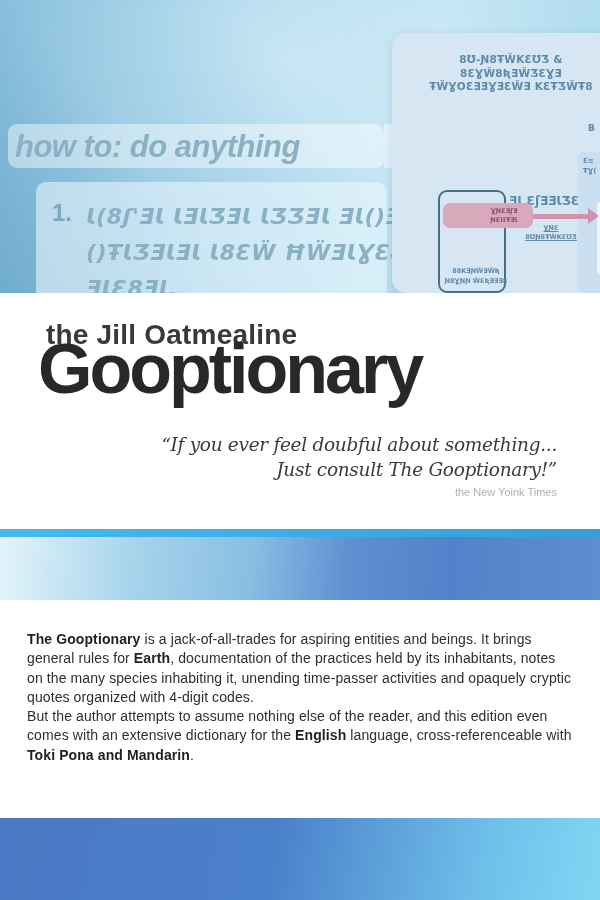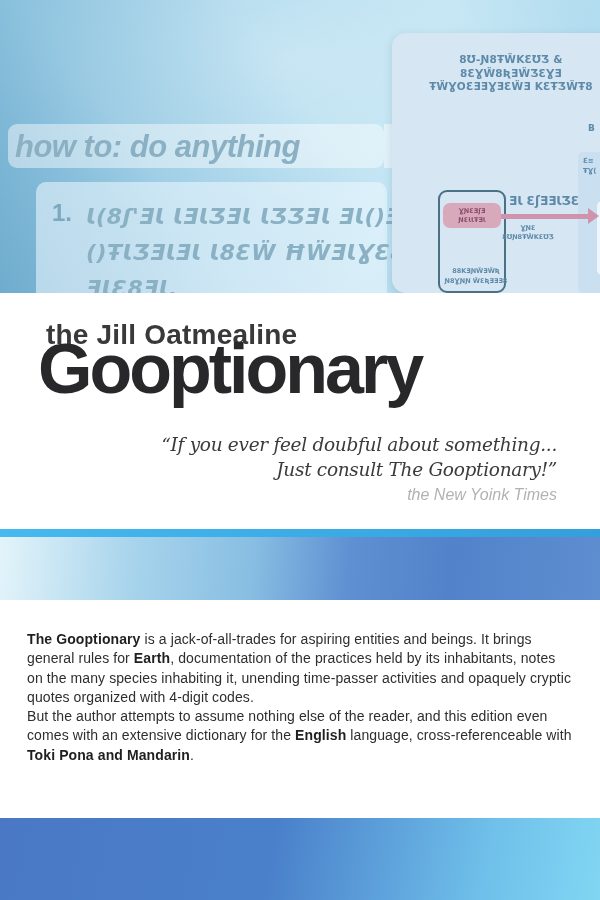--- a/index.html
+++ b/index.html
@@ -65,47 +65,47 @@
     font-weight:700;font-size:7px;line-height:10px;color:var(--slate);
   }
   .flow-box{
     position:absolute;left:46px;top:157px;width:68px;height:103px;
     border:2.5px solid var(--box_border);border-radius:9px;box-sizing:border-box;
   }
   .pink-node{
     position:absolute;left:51px;top:170px;width:58px;height:25px;z-index:4;
     background:var(--pink);border-radius:7px;
     display:flex;flex-direction:column;justify-content:center;text-align:center;
-    font-weight:700;font-size:6.5px;line-height:8.5px;color:var(--pink_text);
+    font-weight:700;font-size:6.5px;line-height:8.5px;color:var(--pink_text);padding-left:32px;
   }
   .arrow-line{position:absolute;left:106px;top:181px;width:92px;height:5px;background:var(--arrow_pink);z-index:3;}
   .arrow-head{
     position:absolute;left:196px;top:175px;width:0;height:0;z-index:3;
     border-left:11px solid var(--arrow_pink);
     border-top:8px solid transparent;border-bottom:8px solid transparent;
   }
   .arrow-top-label{position:absolute;left:117px;top:161px;font-weight:700;font-size:12px;color:var(--slate);white-space:nowrap;}
-  .arrow-below{position:absolute;left:98px;top:191px;width:76px;text-align:center;
-    font-weight:700;font-size:6.5px;line-height:9px;color:var(--slate);}
+  .arrow-below{position:absolute;left:121px;top:191px;width:76px;text-align:center;
+    font-weight:700;font-size:6.5px;line-height:9px;color:var(--slate);text-decoration:underline;}
   .box-bottom{position:absolute;left:44px;top:234px;width:80px;text-align:center;
     font-weight:700;font-size:6.5px;line-height:9.5px;color:var(--slate);}
   .target-bar{position:absolute;left:205px;top:168px;width:22px;height:74px;z-index:2;
     background:#eef5fb;border-radius:5px;}
 
   
   .title-section{position:relative;width:600px;height:236px;background:#ffffff;}
   .supertitle{position:absolute;left:46px;top:26px;font-weight:700;font-size:28px;
     letter-spacing:0.2px;color:var(--subheading);}
   .main-title{position:absolute;left:38px;top:41px;font-weight:700;font-size:70px;
     line-height:1;letter-spacing:-3px;color:var(--heading);}
   .quote{position:absolute;right:43px;top:140px;text-align:right;
     font-family:"DejaVu Serif",serif;font-style:italic;font-size:18.5px;
     line-height:24.5px;letter-spacing:-0.3px;color:var(--quote);margin-left:20px;}
-  .attribution{position:absolute;right:43px;top:193px;font-style:italic;
-    font-size:16px;color:var(--attribution);}
+  .attribution{position:absolute;right:43px;top:193px;
+    font-size:11px;color:var(--attribution);}
 
   
   .divider-strip{width:600px;height:8px;
     background:linear-gradient(to right, var(--strip_a), var(--strip_b));}
   .mid-band{width:600px;height:63px;
     background:linear-gradient(95deg, var(--mid_a) 0%, #a8d4ec 22%, #88bee2 42%,
       #5f90d2 58%, var(--mid_c) 75%, #5e8ed0 100%);}
   .bottom-band{width:600px;height:108px;
     background:linear-gradient(100deg, var(--bot_a) 0%, #4a80ca 45%, #6fc0ea 80%, var(--bot_b) 100%);}
 

